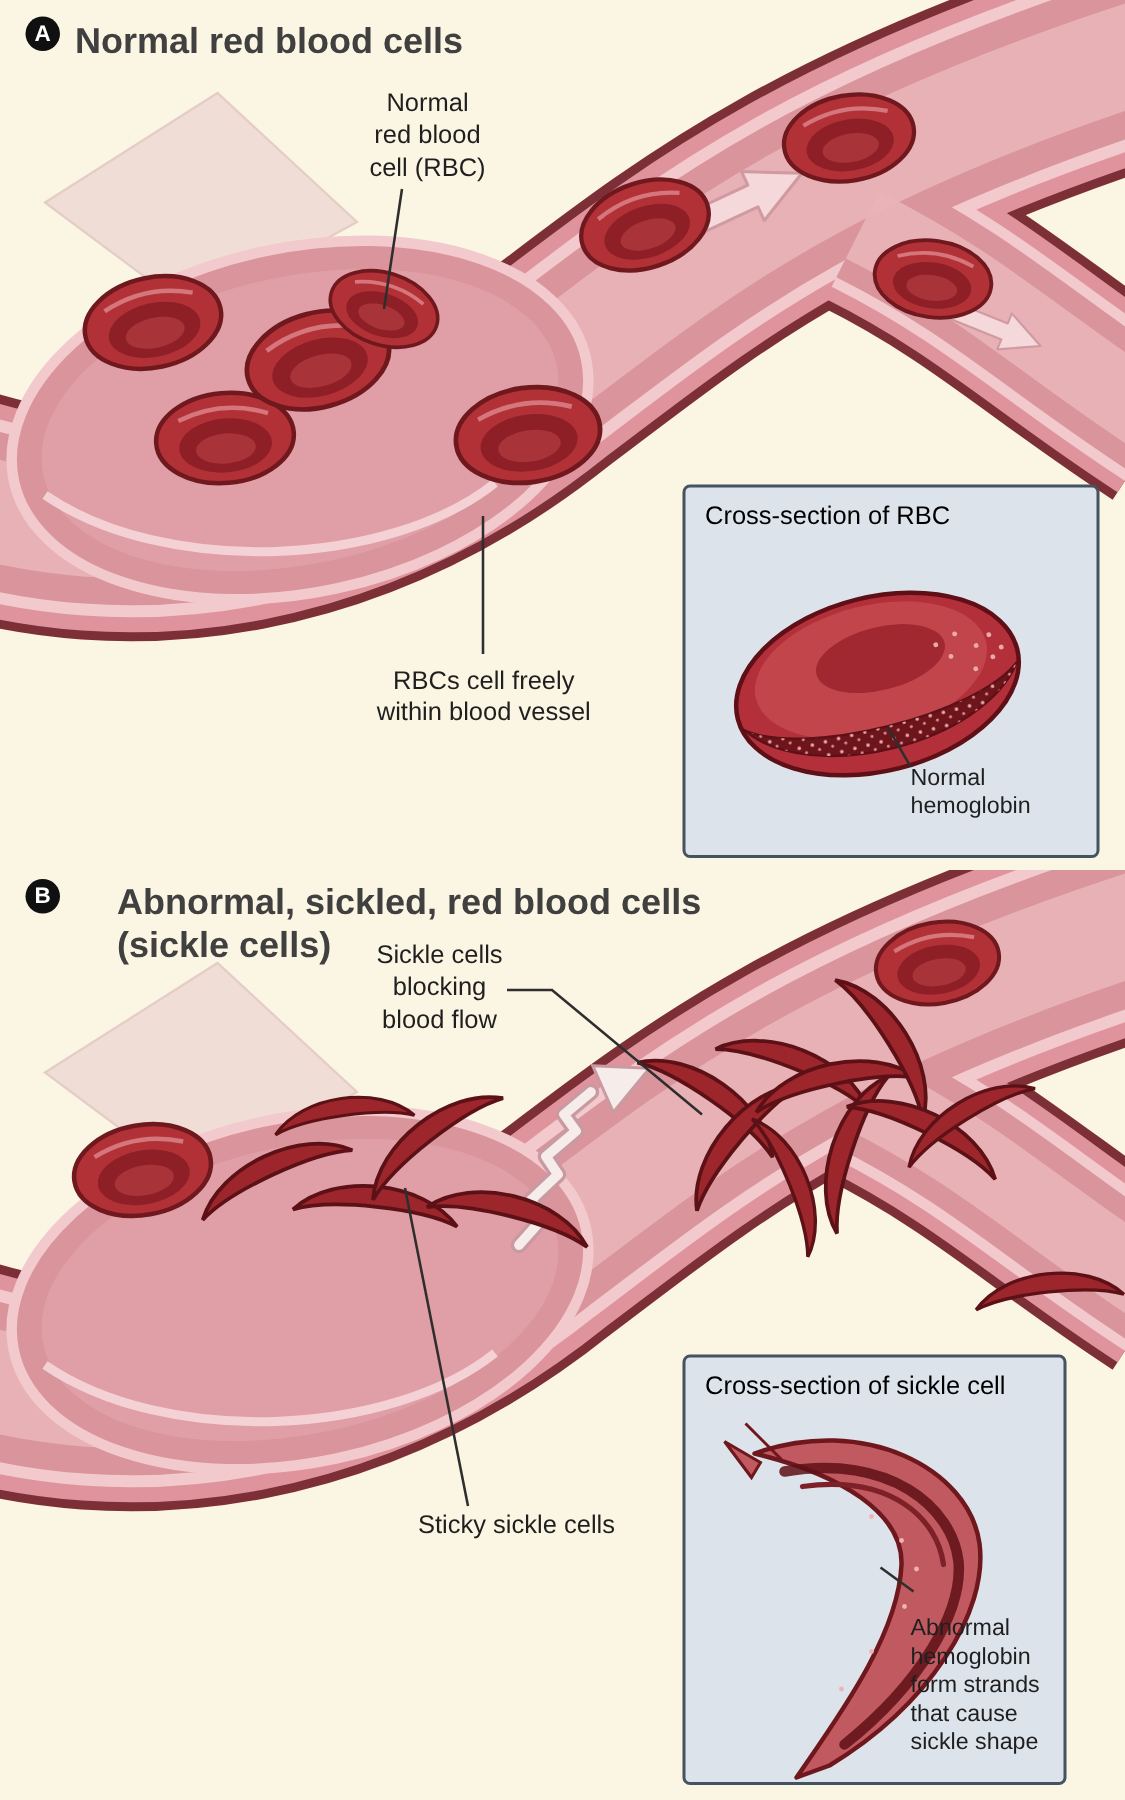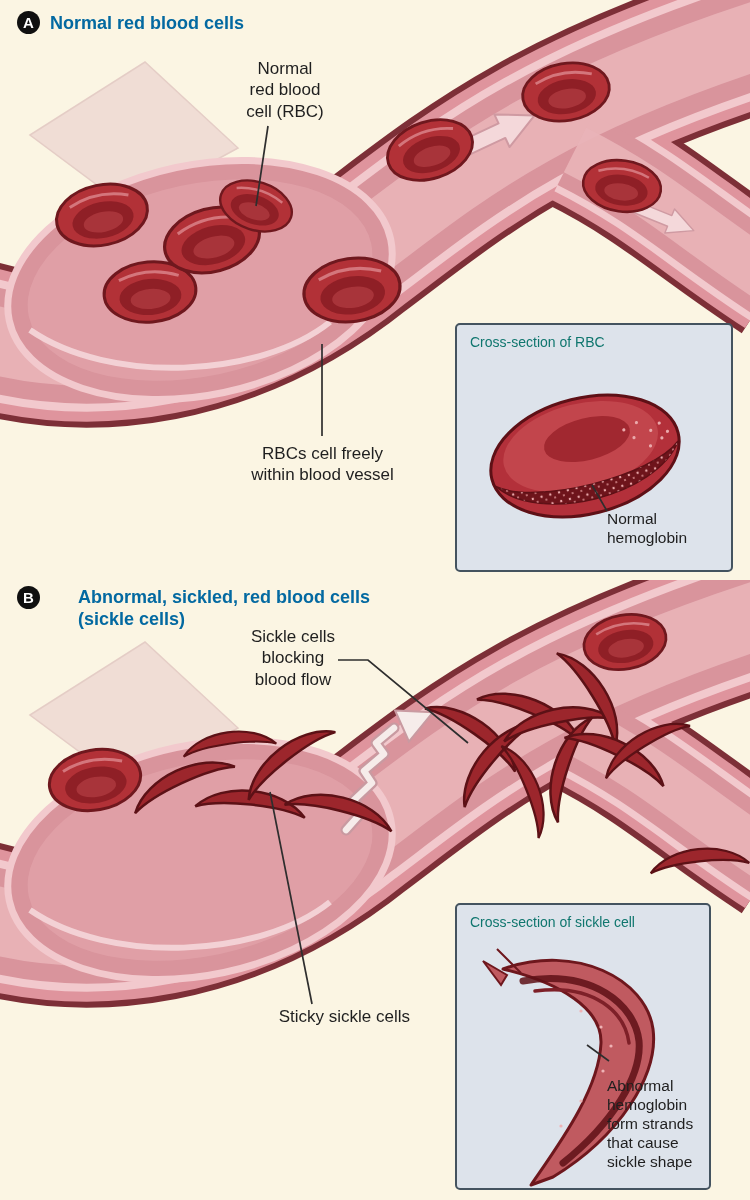--- a/index.html
+++ b/index.html
@@ -15,21 +15,21 @@
   #panel-b{top:580px;height:620px;}
   .vessel-svg{position:absolute;left:0;top:0;}
   .badge{
     position:absolute;width:23px;height:23px;border-radius:50%;
     background:#101010;color:#ffffff;font-weight:bold;font-size:15px;
     display:flex;align-items:center;justify-content:center;
   }
   #badge-a{left:17px;top:11px;}
   #badge-b{left:17px;top:6px;}
   .panel-title{
-    position:absolute;font-size:18px;font-weight:bold;color:#0369a1;
+    position:absolute;font-size:24px;font-weight:bold;color:#404040;
     white-space:pre-line;line-height:1.22;
   }
   #title-a{left:50px;top:13px;}
   #title-b{left:50px;top:7px;margin-left:28px;}
   .label{
     position:absolute;font-size:17px;color:#1f1f1f;
     white-space:pre-line;line-height:1.25;text-align:center;
   }
   #label-rbc{left:220px;top:58px;width:130px;}
   #label-flow{left:235px;top:443px;width:175px;}
@@ -37,21 +37,21 @@
   #label-sticky{left:235px;top:426px;width:175px;text-align:right;}
   .inset{
     position:absolute;
     background:#dde3eb;border:2px solid #44535f;border-radius:5px;
     box-sizing:border-box;
   }
   #inset-a{left:455px;top:323px;width:278px;height:249px;}
   #inset-b{left:455px;top:323px;width:256px;height:287px;}
   .inset-header{
     position:absolute;left:13px;top:9px;
-    font-size:14px;color:#0f766e;
+    font-size:17px;color:#000000;
   }
   .inset-art{position:absolute;left:0;}
   .inset-label{
     position:absolute;font-size:15.5px;color:#1f1f1f;
     white-space:pre-line;line-height:19px;text-align:left;
   }
   #inset-a-label{left:150px;top:184px;width:115px;}
   #inset-b-label{left:150px;top:155px;width:122px;margin-top:16px;}
 </style>
 </head>

